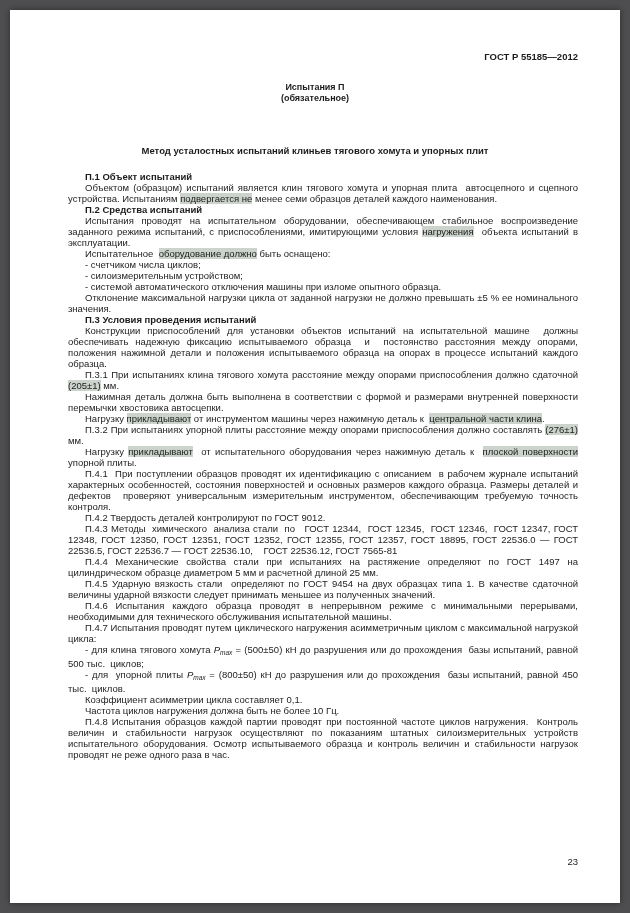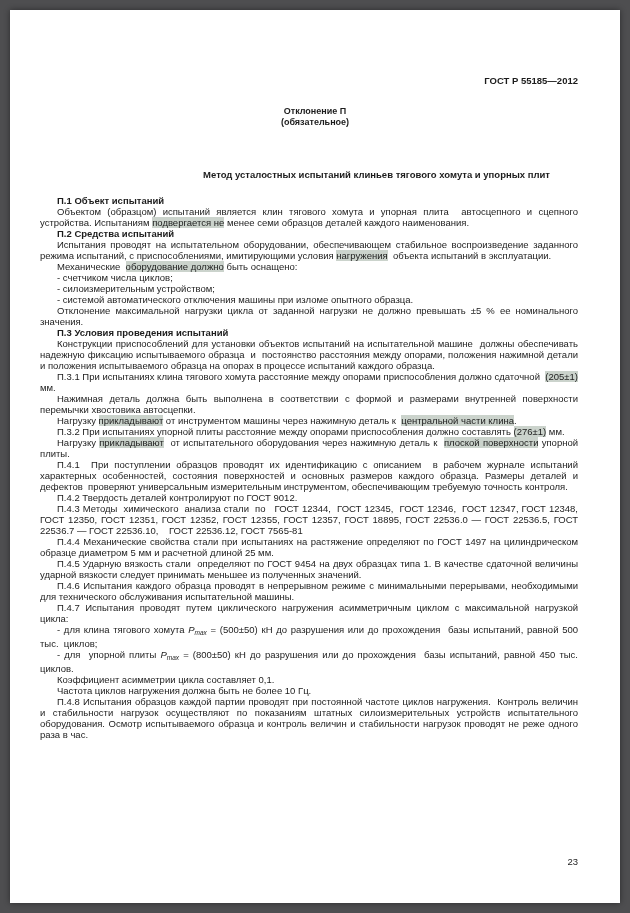--- a/index.html
+++ b/index.html
@@ -16,36 +16,36 @@
     font-family:"Liberation Sans",sans-serif;
     color:var(--text);
   }
   .page{
     position:absolute;left:10px;top:10px;
     width:610px;height:893px;
     background:var(--page-bg);
     box-shadow:0 0 6px rgba(0,0,0,.45);
   }
   .doc-header{
-    padding:66px 42px 0 58px;
+    padding:42px 42px 0 58px;
     text-align:right;
     font-size:9.5px;font-weight:bold;line-height:10px;
   }
   .appendix{
     margin-top:20px;
     text-align:center;
     font-size:9px;font-weight:bold;line-height:10.5px;
   }
   .doc-title{
     margin:42px 70px 14px 70px;
-    text-align:right;
+    text-align:center;
     font-size:9.5px;font-weight:bold;line-height:11.5px;
   }
   .doc-body{
-    margin:0 42px 0 30px;
+    margin:0 42px 0 58px;
     font-size:9.5px;line-height:11px;
     text-align:justify;
   }
   .para{margin:0;text-indent:17px;}
   .para.heading{font-weight:bold;}
   .run{white-space:pre-wrap;}
   .run.hl{background:var(--hl);}
   .run.it{font-style:italic;}
   .run.sub{font-size:6.5px;vertical-align:-2px;font-style:italic;}
   .page-number{
@@ -57,32 +57,32 @@
 </head>
 <body>
 
 <div class="page">
 
   <div class="doc-header">
     <span>ГОСТ Р 55185—2012</span>
   </div>
 
   <div class="appendix">
-    <div>Отклонение П</div>
+    <div>Испытания П</div>
     <div>(обязательное)</div>
   </div>
 
   <div class="doc-title">Метод усталостных испытаний клиньев тягового хомута и упорных плит</div>
 
   <div class="doc-body">
       <p class="para heading"><span class="run">П.1 Объект испытаний</span></p>
       <p class="para body"><span class="run">Объектом (образцом) испытаний является клин тягового хомута и упорная плита  автосцепного и сцепного устройства. Испытаниям </span><span class="run hl">подвергается не</span><span class="run"> менее семи образцов деталей каждого наименования.</span></p>
       <p class="para heading"><span class="run">П.2 Средства испытаний</span></p>
       <p class="para body"><span class="run">Испытания проводят на испытательном оборудовании, обеспечивающем стабильное воспроизведение заданного режима испытаний, с приспособлениями, имитирующими условия </span><span class="run hl">нагружения</span><span class="run">  объекта испытаний в эксплуатации.</span></p>
-      <p class="para body"><span class="run">Механические  </span><span class="run hl">оборудование должно</span><span class="run"> быть оснащено:</span></p>
+      <p class="para body"><span class="run">Испытательное  </span><span class="run hl">оборудование должно</span><span class="run"> быть оснащено:</span></p>
       <p class="para list"><span class="run">- счетчиком числа циклов;</span></p>
       <p class="para list"><span class="run">- силоизмерительным устройством;</span></p>
       <p class="para list"><span class="run">- системой автоматического отключения машины при изломе опытного образца.</span></p>
       <p class="para body"><span class="run">Отклонение максимальной нагрузки цикла от заданной нагрузки не должно превышать ±5 % ее номинального значения.</span></p>
       <p class="para heading"><span class="run">П.3 Условия проведения испытаний</span></p>
       <p class="para body"><span class="run">Конструкции приспособлений для установки объектов испытаний на испытательной машине  должны обеспечивать надежную фиксацию испытываемого образца  и  постоянство расстояния между опорами, положения нажимной детали и положения испытываемого образца на опорах в процессе испытаний каждого образца.</span></p>
       <p class="para body"><span class="run">П.3.1 При испытаниях клина тягового хомута расстояние между опорами приспособления должно сдаточной  </span><span class="run hl">(205±1)</span><span class="run"> мм.</span></p>
       <p class="para body"><span class="run">Нажимная деталь должна быть выполнена в соответствии с формой и размерами внутренней поверхности перемычки хвостовика автосцепки.</span></p>
       <p class="para body"><span class="run">Нагрузку </span><span class="run hl">прикладывают</span><span class="run"> от инструментом машины через нажимную деталь к  </span><span class="run hl">центральной части клина</span><span class="run">.</span></p>
       <p class="para body"><span class="run">П.3.2 При испытаниях упорной плиты расстояние между опорами приспособления должно составлять </span><span class="run hl">(276±1)</span><span class="run"> мм.</span></p>

